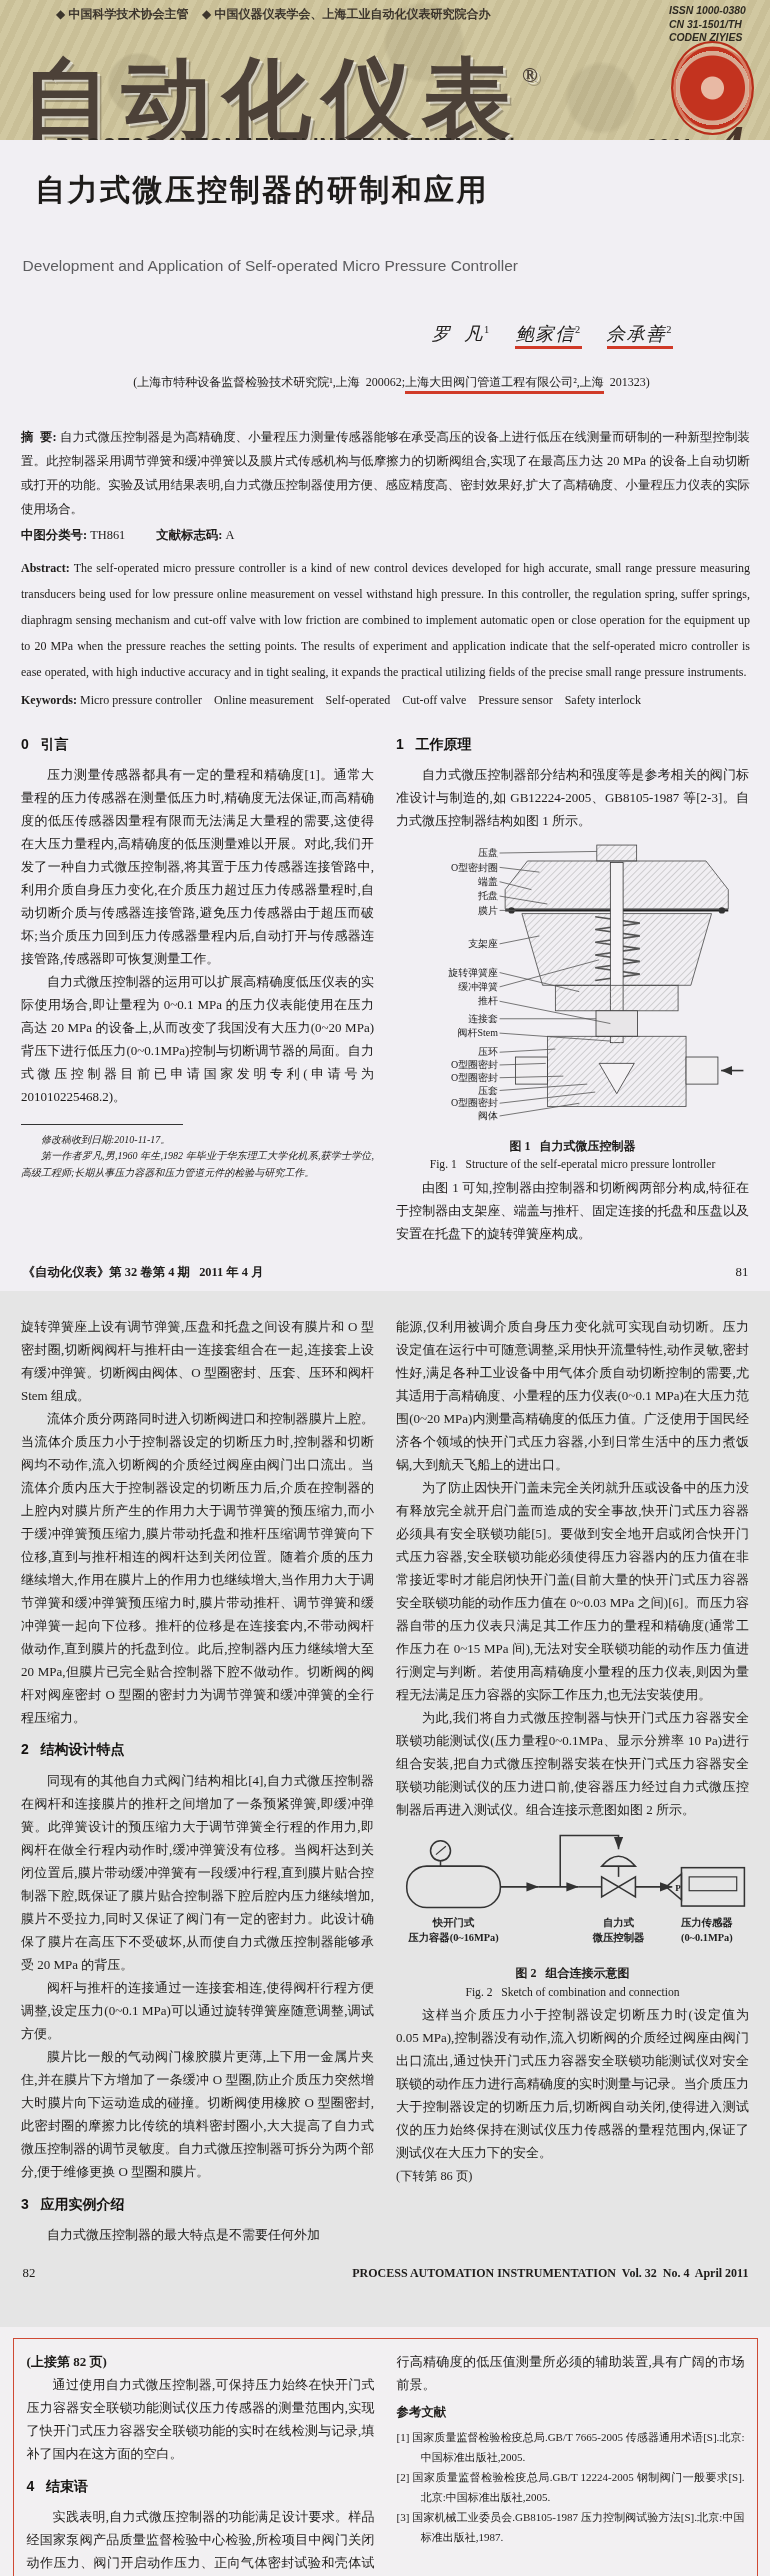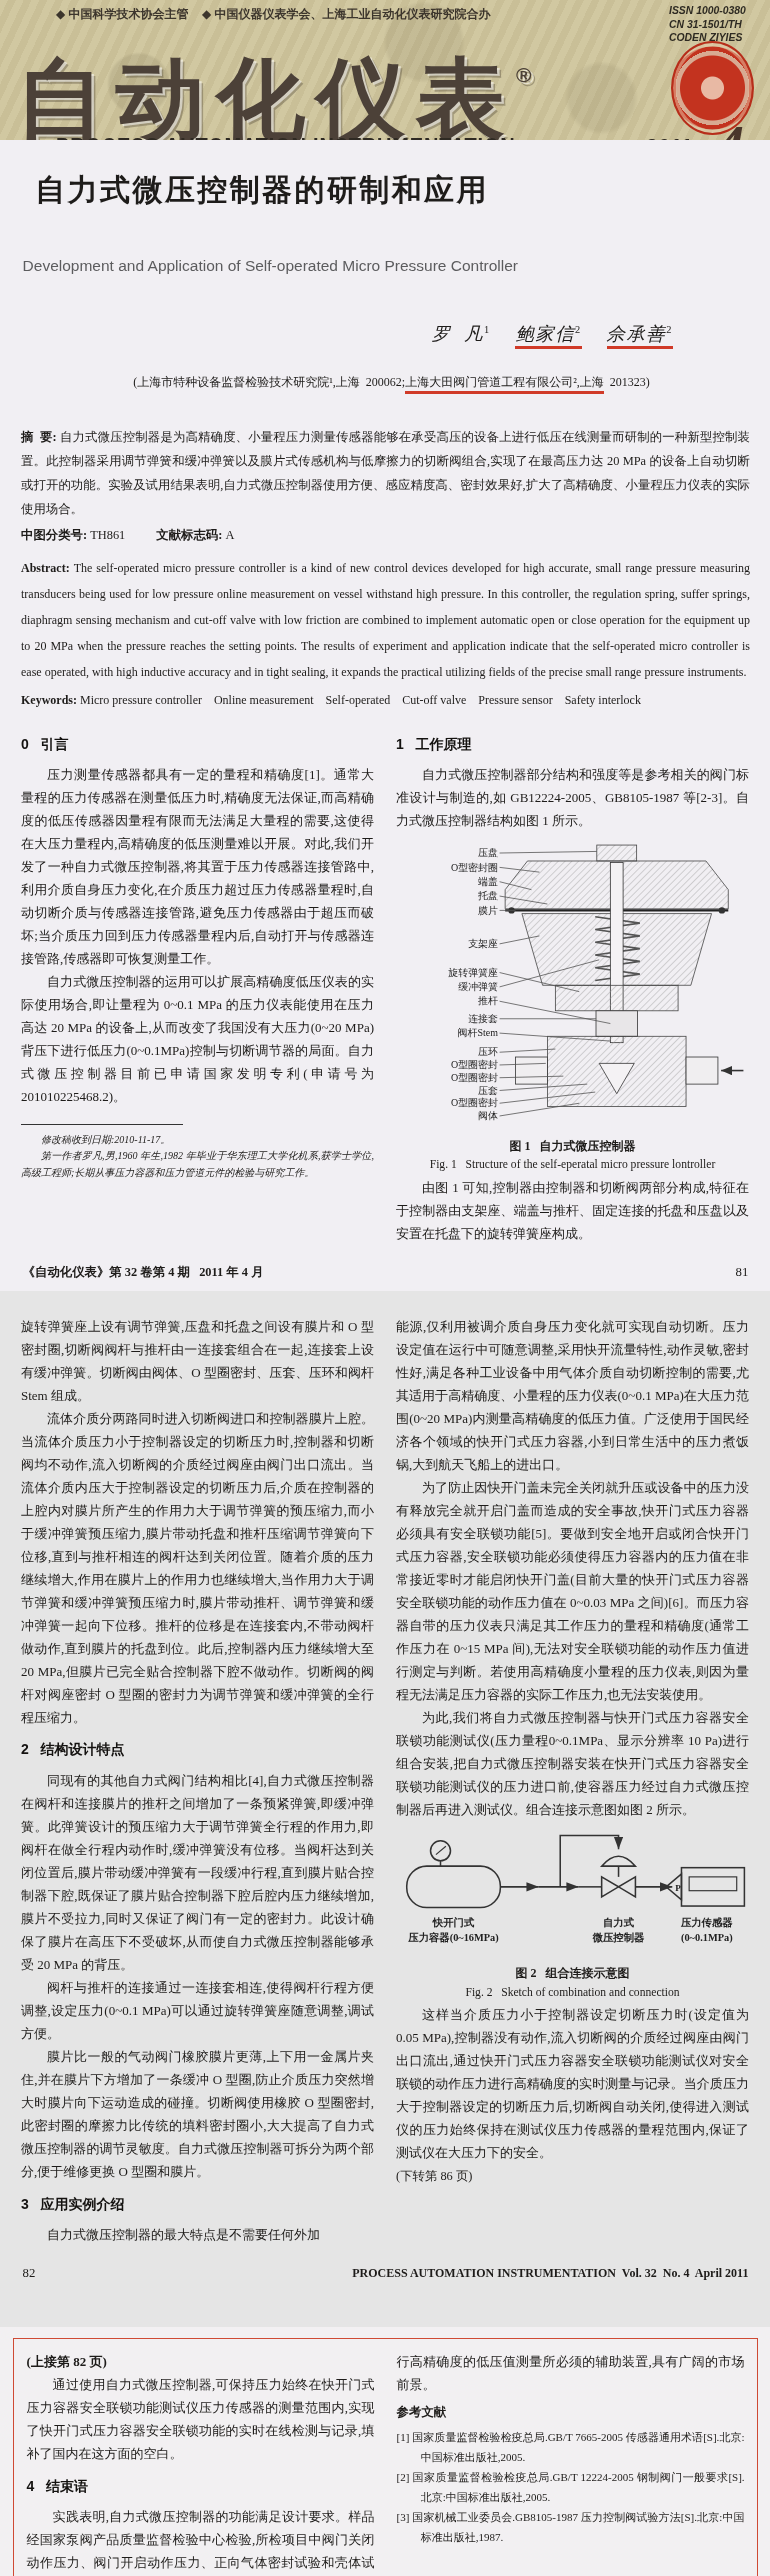--- a/index.html
+++ b/index.html
@@ -12,21 +12,21 @@
       radial-gradient(circle at 18% 60%, rgba(120,110,80,.18) 0 29px, transparent 32px),
       radial-gradient(circle at 55% 30%, rgba(120,110,80,.14) 0 37px, transparent 41px),
       radial-gradient(circle at 78% 70%, rgba(120,110,80,.14) 0 32px, transparent 37px),
       repeating-linear-gradient(115deg, rgba(255,255,255,.05) 0 7.2px, rgba(90,80,60,.05) 7.2px 14.3px);
     overflow:hidden; }
   .banner-top { position:absolute; top:6.4px; left:56px; font-family:"Liberation Sans","DejaVu Sans",sans-serif;
     font-weight:bold; font-size:12px; color:#3c352c; white-space:pre-wrap; }
   .issn-block { position:absolute; top:4px; right:8px; text-align:left; width:94px;
     font-family:"Liberation Sans","DejaVu Sans",sans-serif; font-weight:bold; font-style:italic;
     font-size:10.4px; line-height:13.5px; color:#2e2a22; }
-  .jtitle { position:absolute; top:27px; left:16px; font-family:Liberation Sans, sans-serif;
+  .jtitle { position:absolute; top:27px; left:22px; font-family:Liberation Serif, serif;
     font-weight:900; font-size:89px; line-height:96px; letter-spacing:11px; color:#4c4138;
     text-shadow:2.4px 2.4px 0 rgba(255,255,255,.55), 4px 4px 0 rgba(70,60,45,.35); }
   .jtitle sup { font-size:21px; letter-spacing:0; vertical-align:48px; }
   .seal { position:absolute; top:41px; right:17.5px; width:83px; height:94px; border-radius:50%;
     background:radial-gradient(circle at 50% 50%, #e8b9a4 0 11px, #c3331f 12px 32px, #d8aa92 33px 37px, #c3331f 37px 41px, transparent 42px);
     border:2.4px solid #b72d1a; box-shadow:inset 0 0 0 3.2px rgba(233,200,170,.5); }
   .banner-bottom { position:absolute; top:135px; left:56px; font-family:"Liberation Sans","DejaVu Sans",sans-serif;
     color:#2f2a23; }
   .pen { font-weight:900; font-size:20px; letter-spacing:0.8px; display:inline-block; transform:scaleY(1.15); }
   .pvol { font-weight:bold; font-style:italic; font-size:15px; margin-left:18px; }

